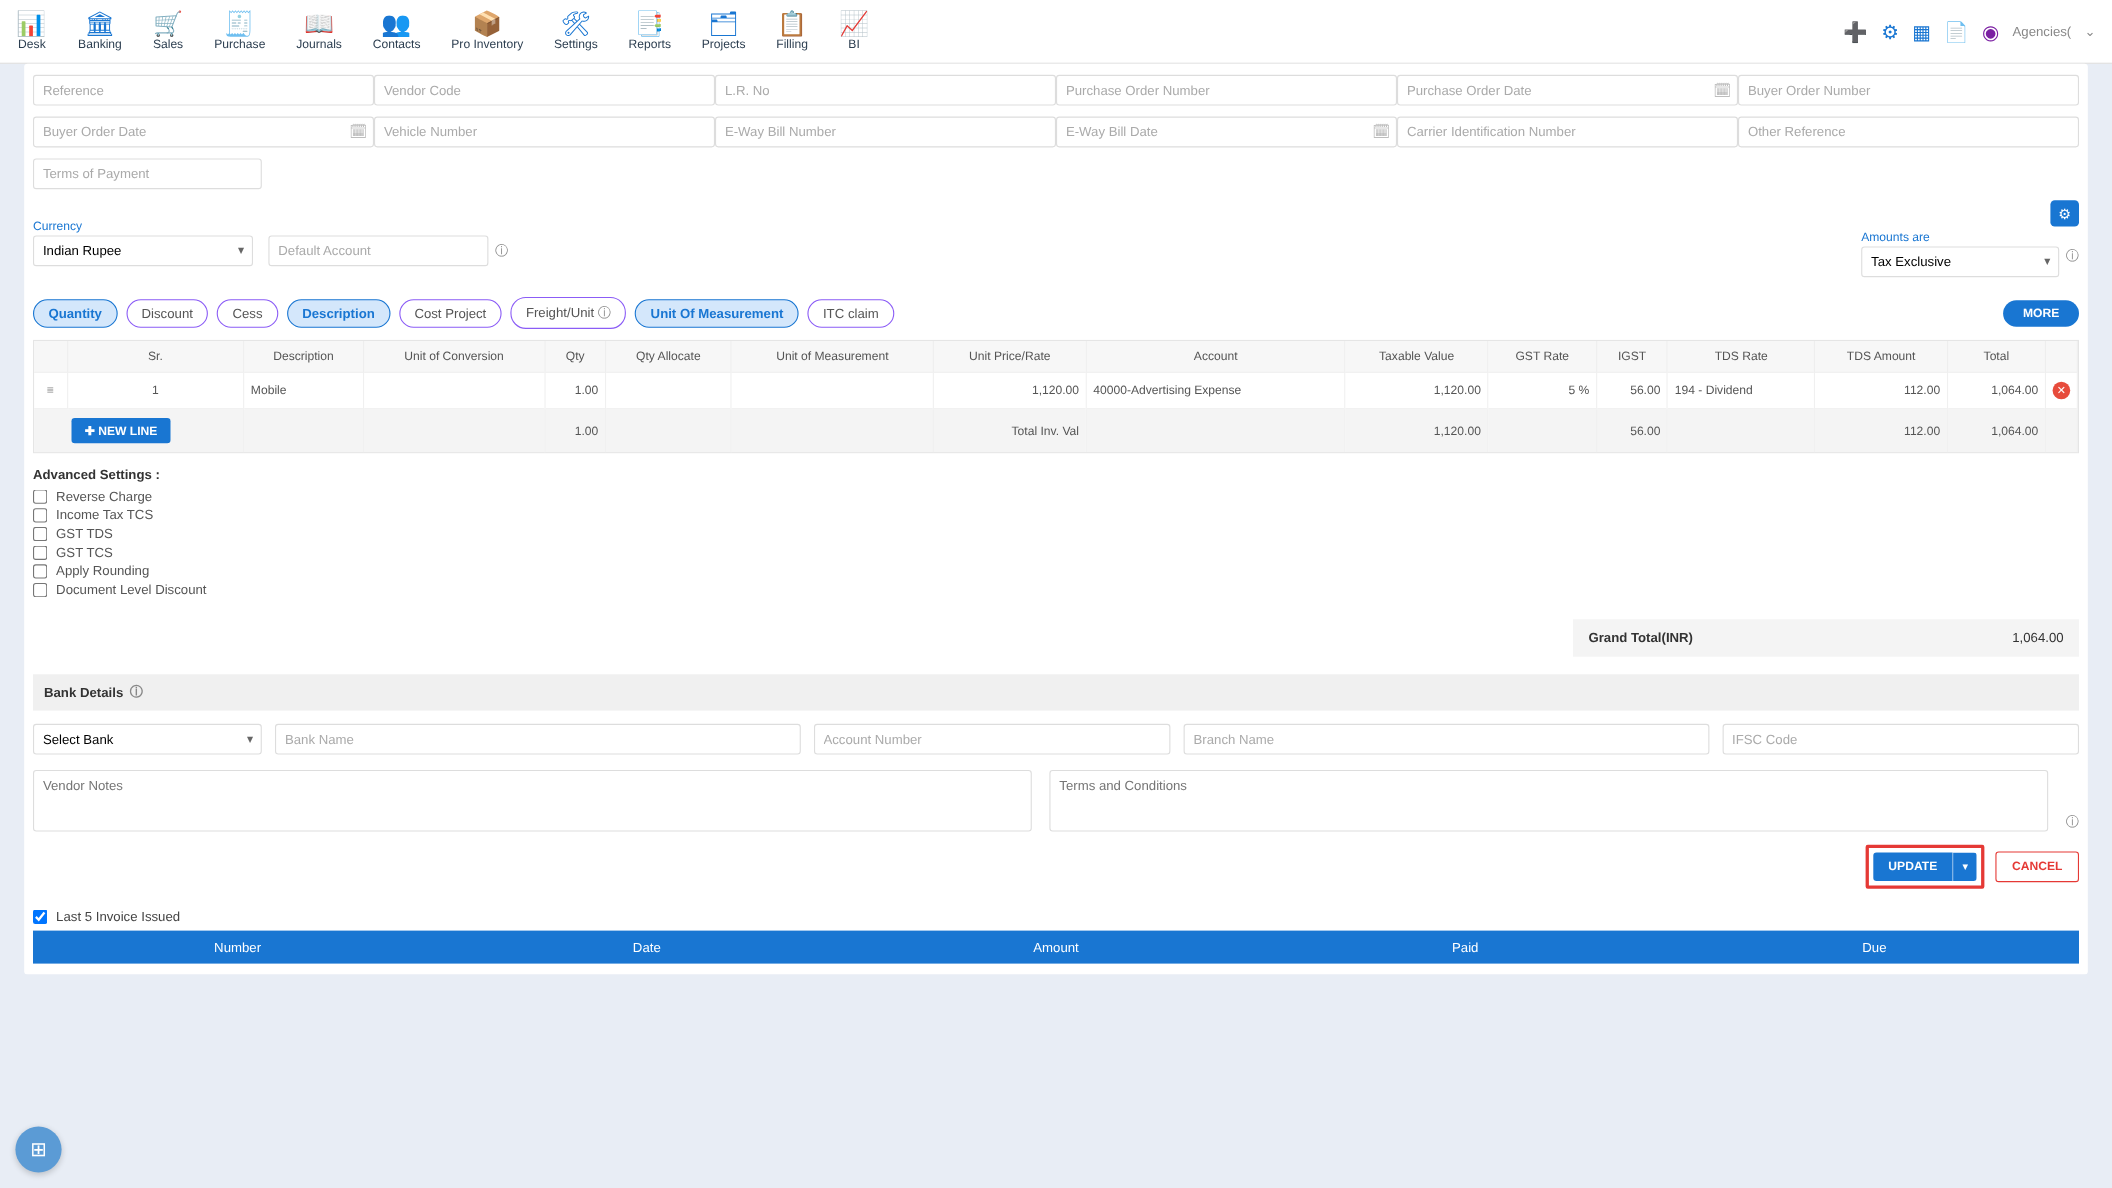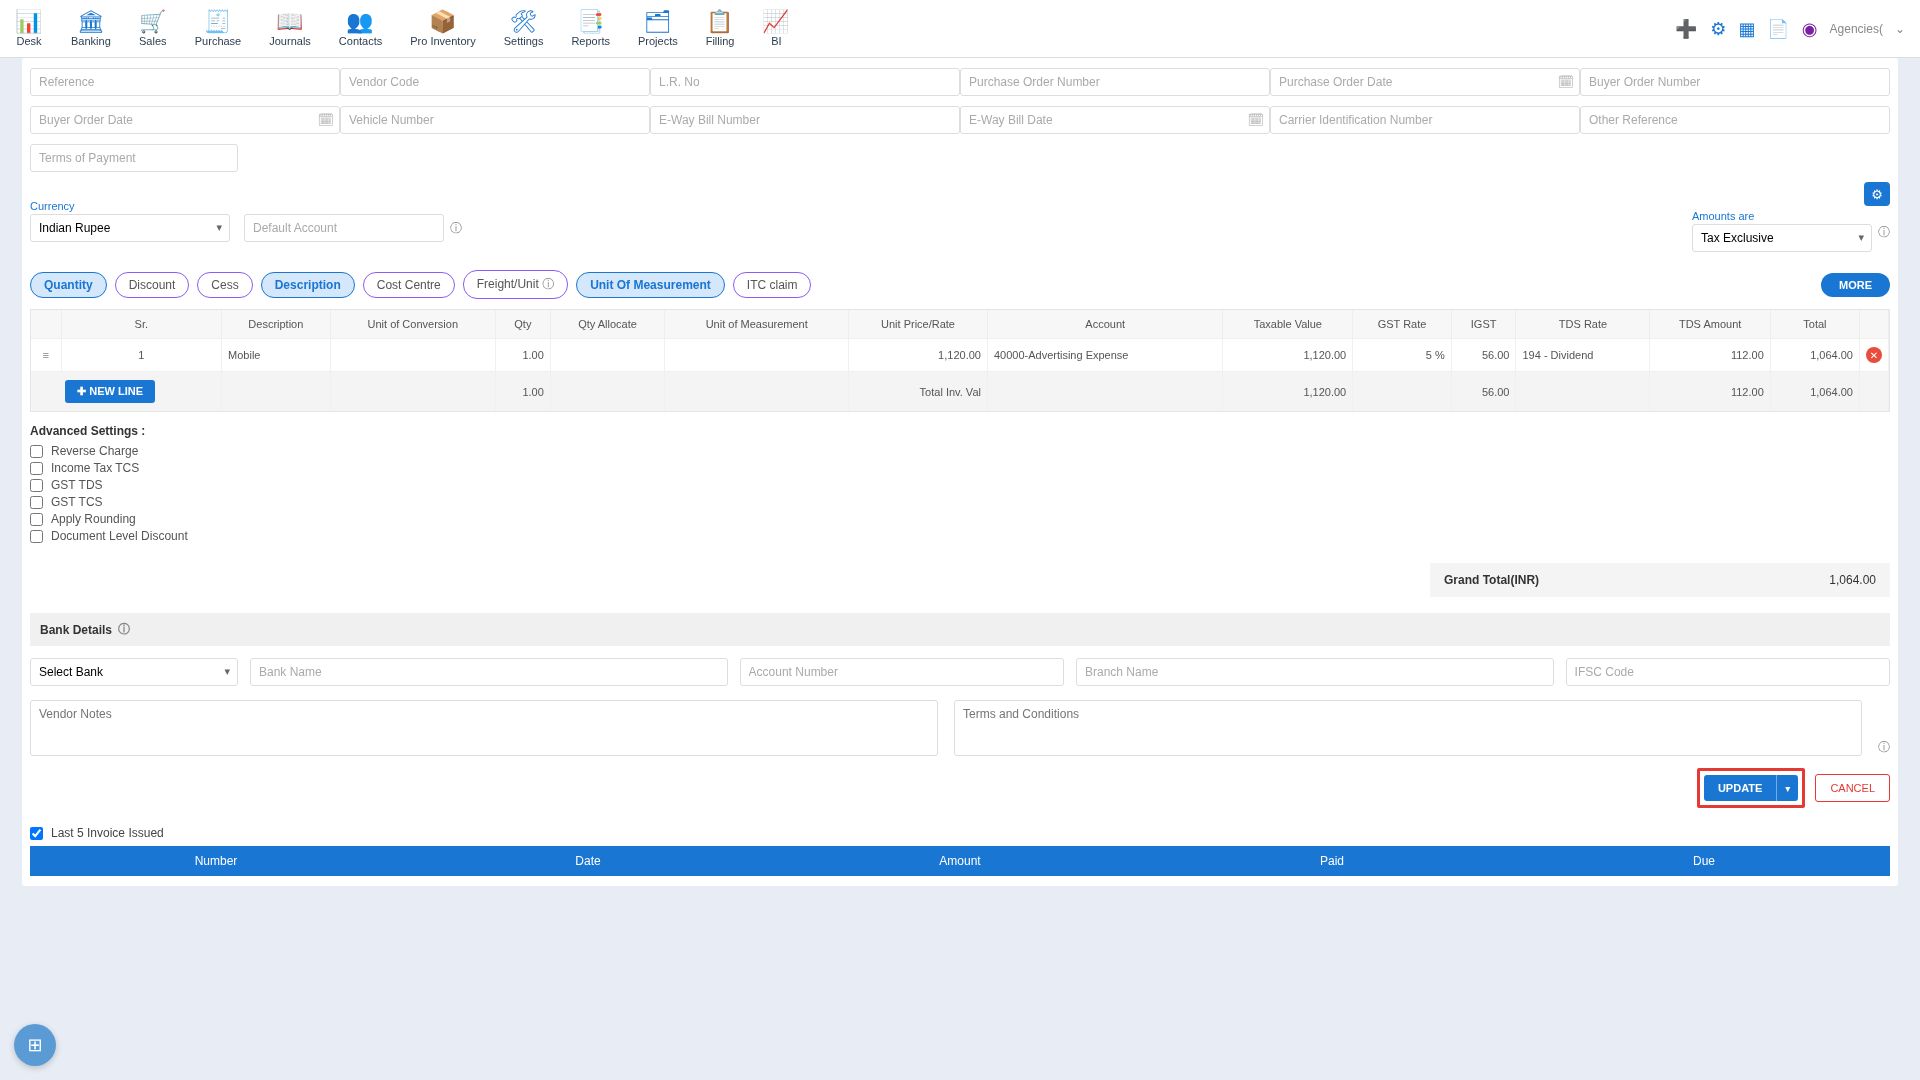--- a/index.html
+++ b/index.html
@@ -53,21 +53,21 @@
 .grand-total .val{font-weight:normal;color:#333}
 .bank-header{background:#f0f0f0;padding:8px 10px;margin-top:16px;font-weight:bold;color:#333;display:flex;align-items:center;gap:6px}
 .bank-row{display:flex;gap:12px;margin-top:12px}
 .bank-row .input{flex:1}
 .notes-row{display:flex;gap:16px;margin-top:14px;align-items:flex-start}
 .textarea{flex:1;height:56px;border:1px solid #ddd;border-radius:3px;padding:6px 8px;font-size:12px;resize:none}
 .action-row{display:flex;justify-content:flex-end;gap:10px;margin-top:12px;align-items:center}
 .update-group{display:flex;border:3px solid #e53935;padding:4px;border-radius:2px}
 .update-btn{background:#1976d2;color:#fff;border:none;padding:7px 14px;font-size:11px;font-weight:bold;cursor:pointer;border-radius:3px 0 0 3px}
 .update-caret{background:#1976d2;color:#fff;border:none;border-left:1px solid rgba(255,255,255,0.4);padding:7px 8px;font-size:10px;cursor:pointer;border-radius:0 3px 3px 0}
-.cancel-btn{background:#fff;color:#e53935;border:1px solid #e53935;padding:7px 14px;font-size:11px;font-weight:normal;cursor:pointer;border-radius:3px}
+.cancel-btn{background:#fff;color:#e53935;border:1px solid #e53935;padding:7px 14px;font-size:11px;font-weight:bold;cursor:pointer;border-radius:3px}
 .last5-row{display:flex;align-items:center;gap:8px;margin-top:18px;font-size:12px;color:#444}
 .inv-header{display:flex;background:#1976d2;color:#fff;margin-top:6px}
 .inv-header div{flex:1;text-align:center;padding:8px;font-size:12px}
 .float-btn{position:fixed;left:14px;bottom:14px;width:42px;height:42px;border-radius:50%;background:#5b9bd5;color:#fff;display:flex;align-items:center;justify-content:center;font-size:18px;cursor:pointer;box-shadow:0 2px 6px rgba(0,0,0,0.2)}
 </style>
 </head>
 <body>
 
 <div class="topbar">
   <div class="topbar-nav">
@@ -177,21 +177,21 @@
         </div>
       </div>
     </div>
   </div>
 
   <div class="pills-row">
     <span class="pill active">Quantity</span>
     <span class="pill">Discount</span>
     <span class="pill">Cess</span>
     <span class="pill active">Description</span>
-    <span class="pill">Cost Centre</span>
+    <span class="pill">Cost Project</span>
     <span class="pill"><span>Freight/Unit</span> <span class="info-icon">ⓘ</span></span>
     <span class="pill active">Unit Of Measurement</span>
     <span class="pill">ITC claim</span>
     <button class="more-btn">MORE</button>
   </div>
 
   <div class="table-wrap">
     <table>
       <thead>
             <tr>

